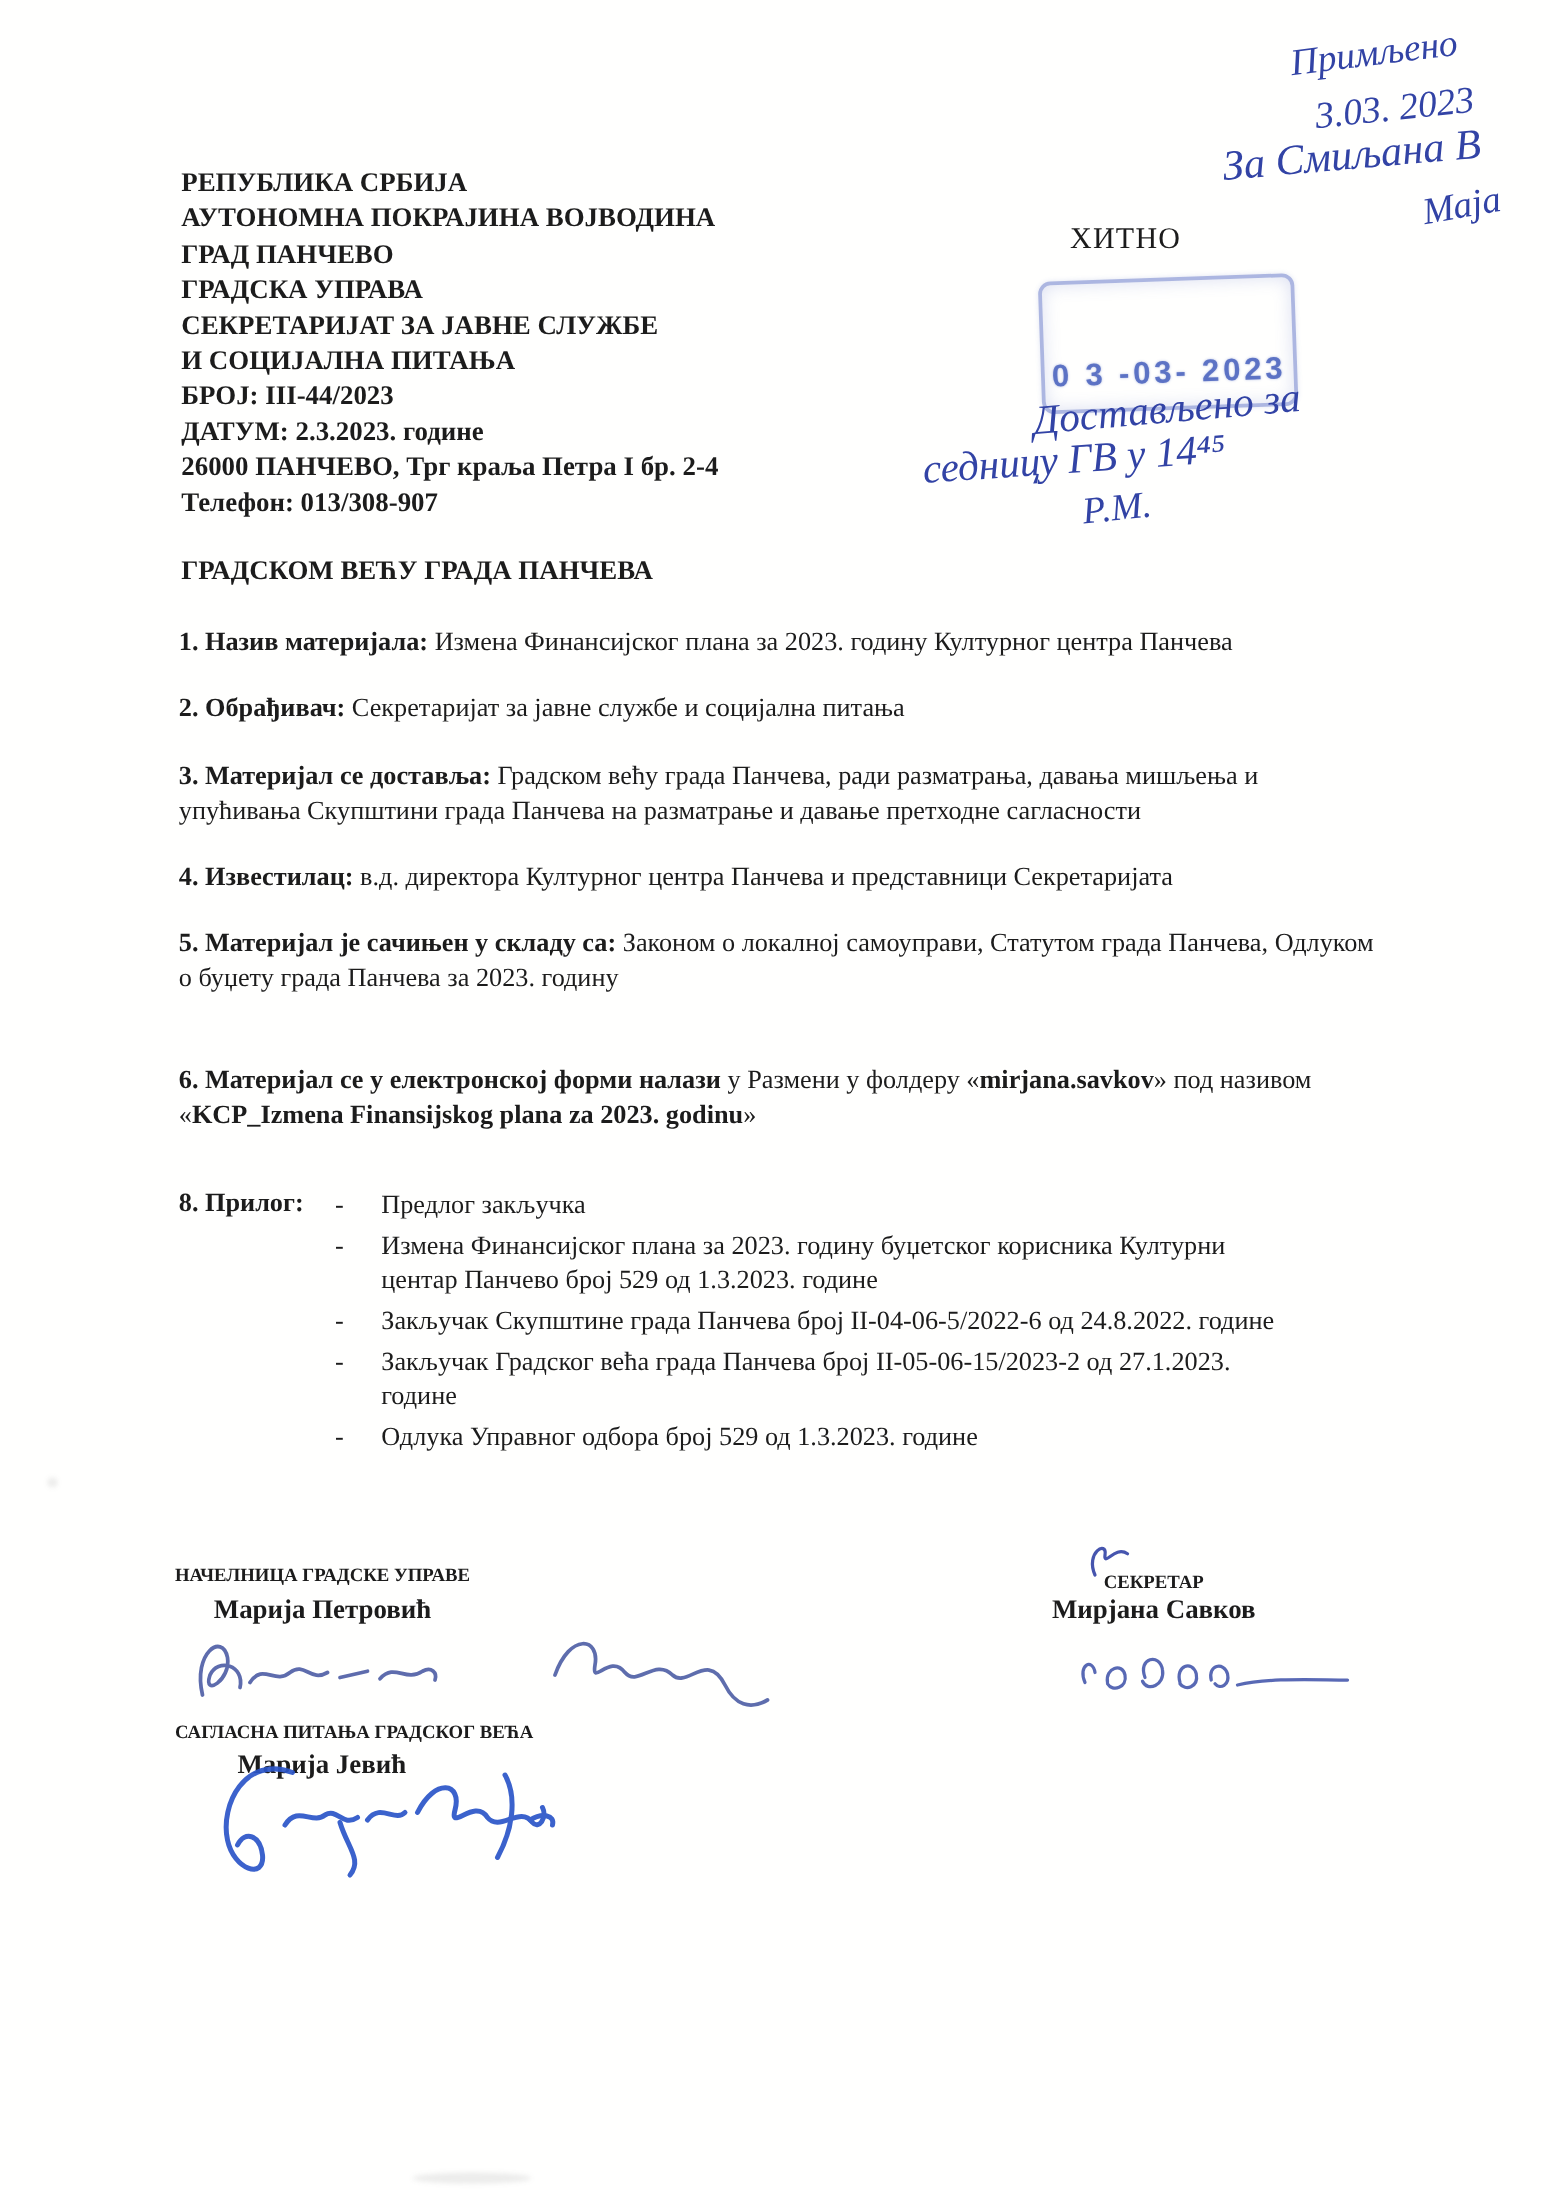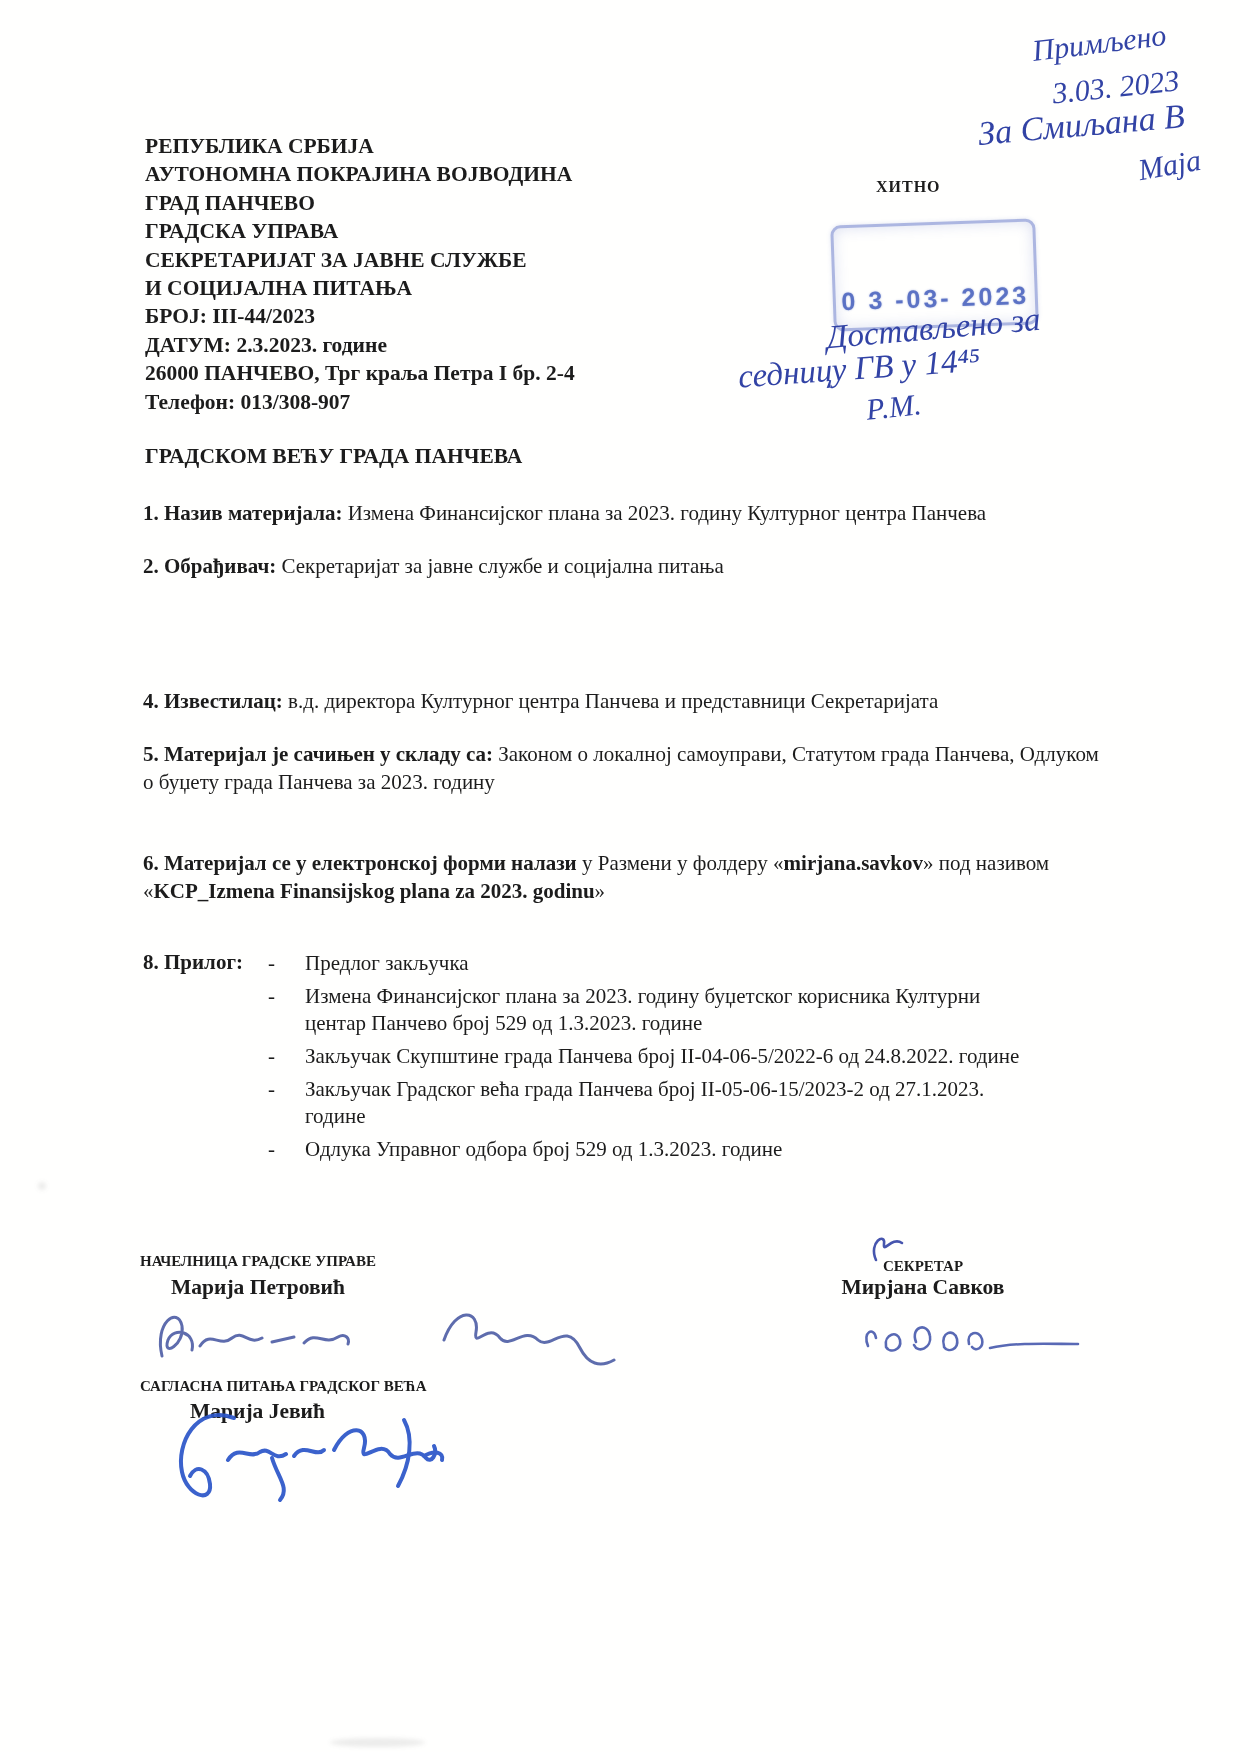--- a/index.html
+++ b/index.html
@@ -4,21 +4,21 @@
 <style>
   html,body{margin:0;padding:0;background:#9a9a9a;}
   .page{
     position:relative; width:1240px; height:1752px; margin:0 auto;
     background:#fffffe; overflow:hidden;
     font-family:"Liberation Serif", serif; color:#1c1c1c;
   }
   
   .header{position:absolute; left:145px; top:132px; font-weight:bold;
     font-size:21.5px; line-height:28.4px; white-space:nowrap;font-family:Liberation Serif, serif;}
-  .urgent{position:absolute; left:876px; top:178px; font-weight:bold; font-size:16px; letter-spacing:1px;}
+  .urgent{position:absolute; left:856px; top:178px; font-weight:normal; font-size:24px; letter-spacing:1px;}
   .addressee{position:absolute; left:145px; top:444px; font-weight:bold; font-size:21.5px;}
 
   
   .item{position:absolute; left:143px; width:962px; font-size:21px; line-height:27.5px; margin:0;}
   .lbl{font-weight:bold;text-align:right;}
   .i1{top:500px;} .i2{top:553px;} .i3{top:607px;} .i4{top:688px;}
   .i5{top:741px;} .i6{top:826px;margin-top:24px;} .i7{top:901px;}
 
   
   .attach-label{position:absolute; left:143px; top:950px; font-weight:bold; font-size:21px;}
@@ -92,20 +92,21 @@
   <span class="ink dn1">Достављено за</span>
   <span class="ink dn2">седницу ГВ у 14⁴⁵</span>
   <span class="ink dn3">Р.М.</span>
 
   <div class="addressee">ГРАДСКОМ ВЕЋУ ГРАДА ПАНЧЕВА</div>
 
   <p class="item i1"><b class="lbl">1. Назив материјала:</b><span> Измена Финансијског плана за 2023. годину Културног центра Панчева</span></p>
 
   <p class="item i2"><b class="lbl">2. Обрађивач:</b><span> Секретаријат за јавне службе и социјална питања</span></p>
 
+  <p class="item i3"><b class="lbl">3. Материјал се доставља:</b><span> Градском већу града Панчева, ради разматрања, давања мишљења и упућивања Скупштини града Панчева на разматрање и давање претходне сагласности</span></p>
 
   <p class="item i4"><b class="lbl">4. Известилац:</b><span>  в.д. директора Културног центра Панчева и представници Секретаријата</span></p>
 
   <p class="item i5"><b class="lbl">5. Материјал је сачињен у складу са:</b><span> Законом о локалној самоуправи, Статутом града Панчева, Одлуком о буџету града Панчева за 2023. годину</span></p>
 
   <p class="item i6"><b class="lbl">6. Материјал се у електронској форми налази</b><span> у Размени у фолдеру «</span><b>mirjana.savkov</b><span>» под називом «</span><b>KCP_Izmena Finansijskog plana za 2023. godinu</b><span>»</span></p>
 
 
   <div class="attach-label">8. Прилог:</div>
   <div class="attach-list">

